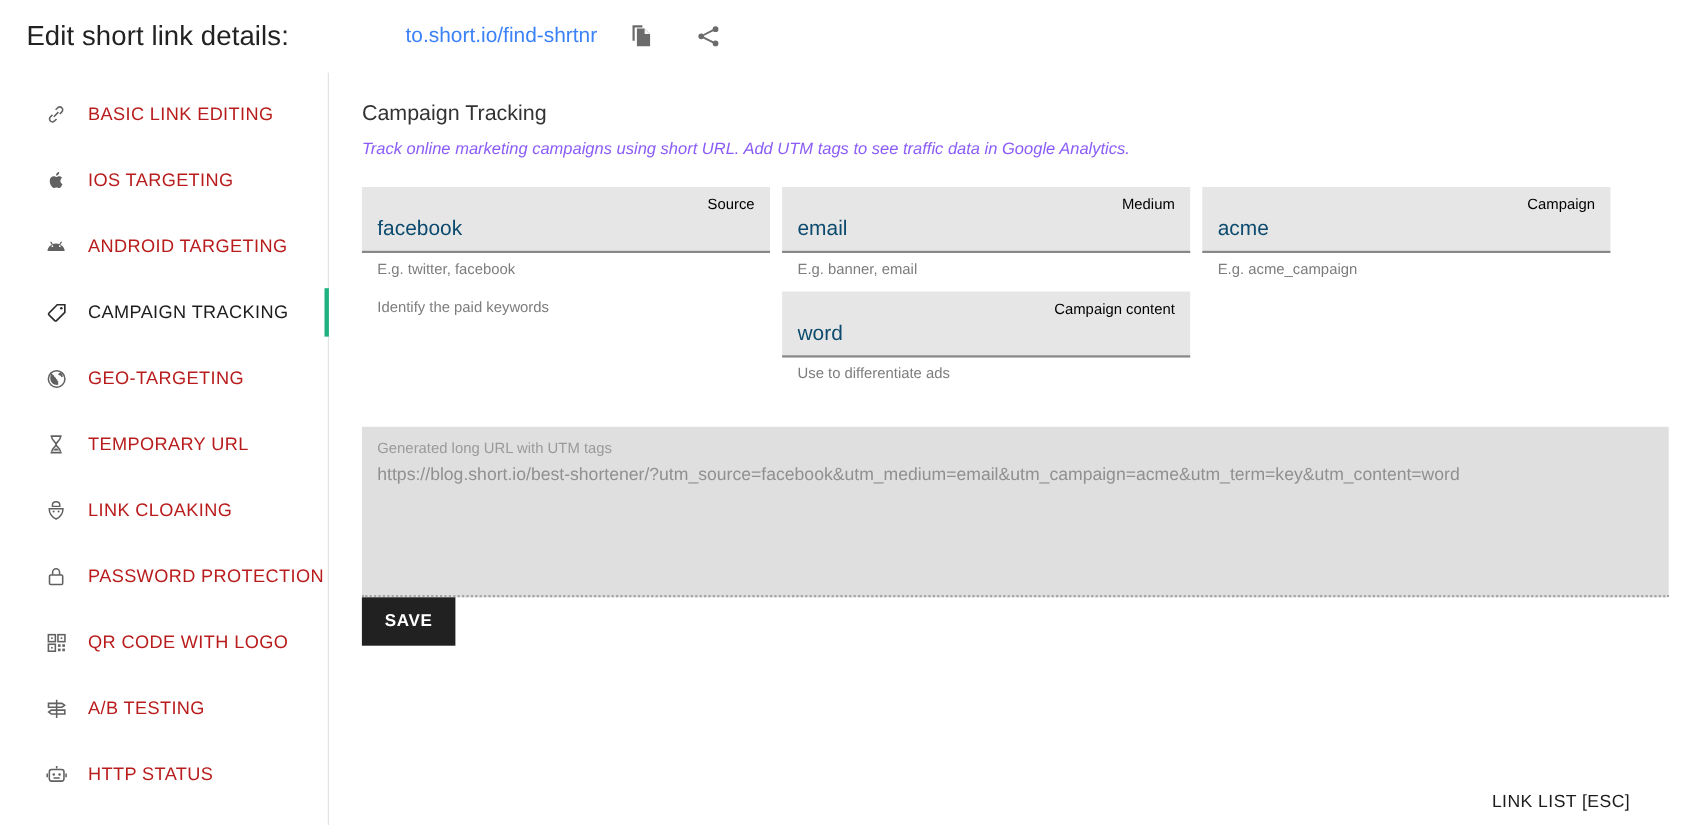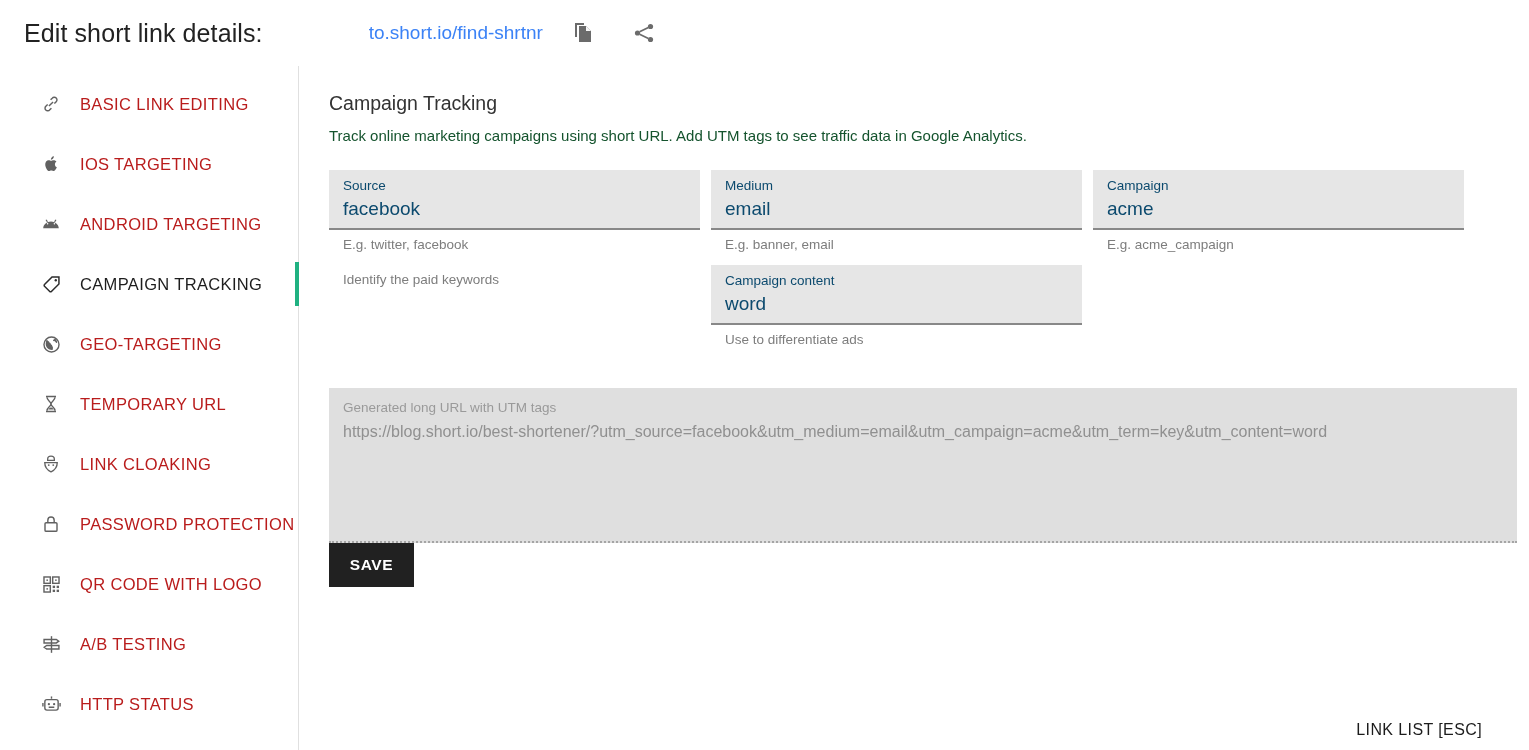--- a/index.html
+++ b/index.html
@@ -95,45 +95,47 @@
     padding: 26px 0 0 30px;
   }
   #section-title {
     font-size: 19.5px;
     color: #333333;
     font-weight: 400;
     margin: 0 0 12px 0;
   }
   #section-desc {
     font-size: 15px;
-    color: #14532d;
+    color: #8b5cf6;
     margin: 0 0 26px 0;
+    font-style: italic;
   }
 
   .field-row {
     display: flex;
     gap: 11px;
     margin-bottom: 13px;
   }
   .field {
     width: 371px;
     flex: 0 0 371px;
   }
   .field-box {
     background: #e6e6e6;
     border-bottom: 2px solid #888888;
     height: 60px;
     padding: 7px 14px 0 14px;
     cursor: text;
   }
   .field-label {
     font-size: 13.5px;
-    color: #0c4a6e;
+    color: #000000;
     line-height: 18px;
     display: block;
+    text-align: right;
   }
   .field-value {
     font-size: 19px;
     color: #0c4a6e;
     line-height: 28px;
     display: block;
     background: transparent;
     border: none;
     outline: none;
     width: 100%;

